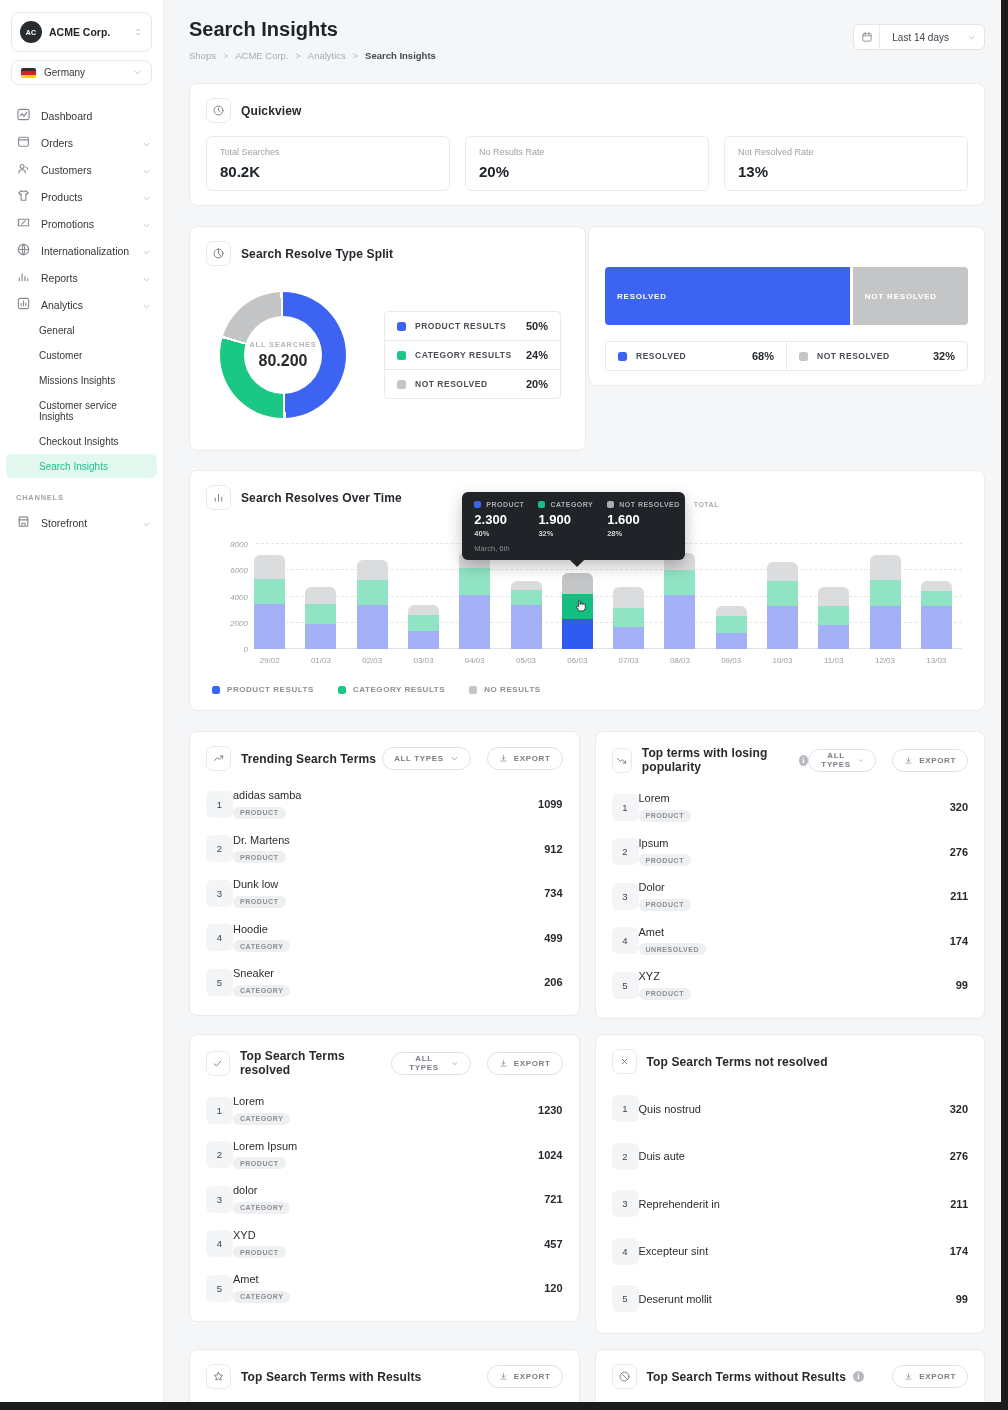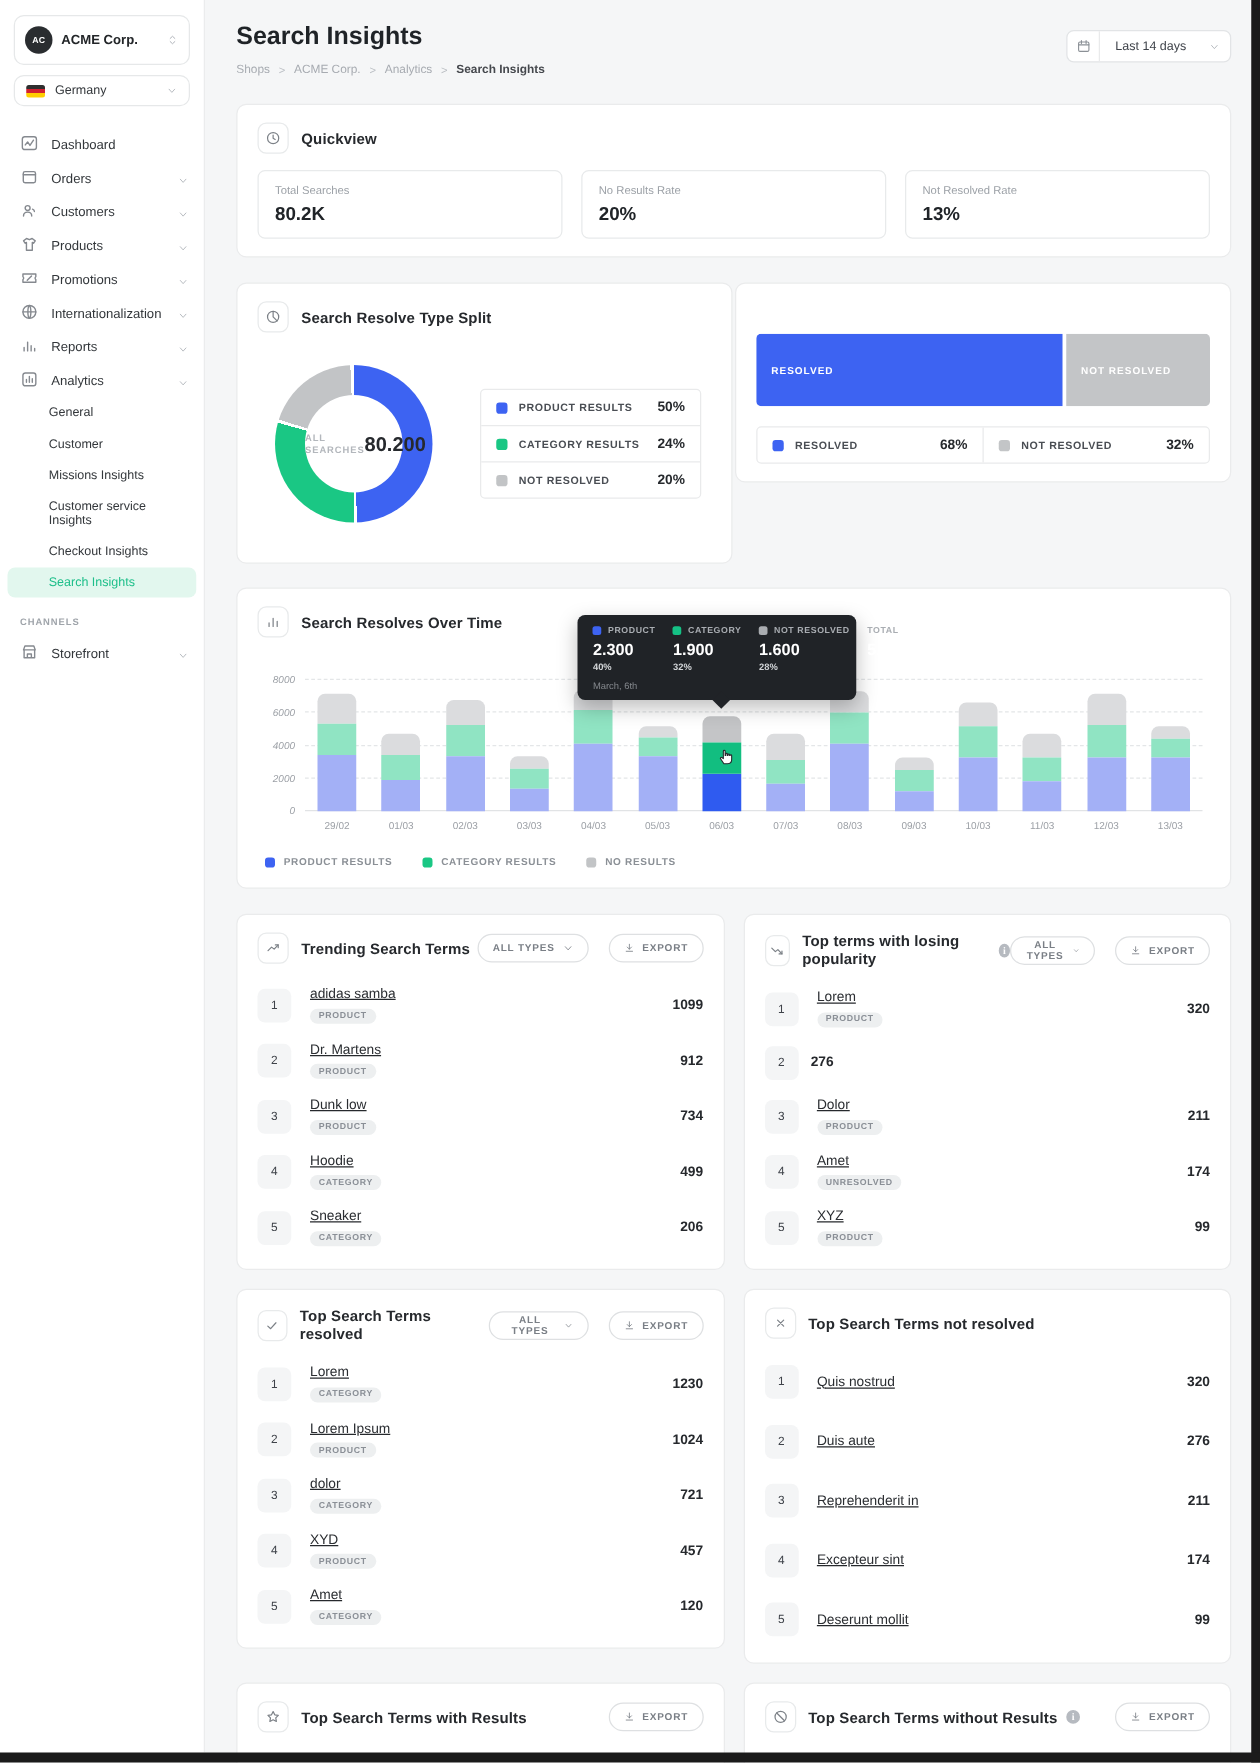--- a/index.html
+++ b/index.html
@@ -52,21 +52,21 @@
   .row2 { display:grid; grid-template-columns:1fr 1fr; gap:2px; align-items:start; }
 
   
   .quickview { margin-top:22px; }
   .stats { display:flex; gap:15px; margin-top:13px; }
   .stat { flex:1; border:1px solid #e8eaeb; border-radius:6px; padding:10px 13px; }
   .stat-label { font-size:9px; color:#9ca1a7; }
   .stat-value { font-size:15px; font-weight:bold; color:#202428; margin-top:6px; }
   .split-body { display:flex; align-items:center; padding:26px 8px 18px 14px; }
   .donut { width:126px; height:126px; border-radius:50%; position:relative; flex:none; }
-  .donut-hole { position:absolute; inset:24px; background:#fff; border-radius:50%; display:flex; align-items:center; }
+  .donut-hole { position:absolute; inset:24px; background:#fff; border-radius:50%; display:flex; flex-direction:column; align-items:center; justify-content:center; }
   .donut-label { font-size:7.5px; letter-spacing:.1em; color:#b3b7bc; font-weight:bold; }
   .donut-value { font-size:16px; font-weight:bold; color:#26292d; margin-top:3px; }
   .dlegend { flex:1; margin-left:38px; border:1px solid #e9eaeb; border-radius:4px; }
   .dlegend-row { display:flex; align-items:center; padding:8px 12px; border-top:1px solid #e9eaeb; }
   .dlegend-row:first-child { border-top:none; }
   .sq { width:9px; height:9px; border-radius:2.5px; flex:none; }
   .dlegend-label { font-size:8.5px; font-weight:bold; letter-spacing:.06em; color:#4a4e54; margin-left:9px; flex:1; }
   .dlegend-value { font-size:11px; font-weight:bold; color:#26292d; }
 
   
@@ -74,21 +74,21 @@
   .rseg { display:flex; align-items:center; padding-left:12px; font-size:8px; font-weight:bold; letter-spacing:.1em; color:#fff; }
   .rlegend { display:flex; border:1px solid #e9eaeb; border-radius:4px; margin-top:16px; }
   .rlegend-cell { flex:1; display:flex; align-items:center; padding:8px 12px; }
   .rlegend-cell + .rlegend-cell { border-left:1px solid #e9eaeb; }
   .rlegend-label { font-size:8.5px; font-weight:bold; letter-spacing:.06em; color:#4a4e54; margin-left:9px; flex:1; }
   .rlegend-value { font-size:11px; font-weight:bold; color:#26292d; }
 
   
   .overtime { margin-top:19px; position:relative; }
   .plot-wrap { position:relative; margin:34px 6px 0 38px; height:105px; }
-  .gridline { position:absolute; left:0; right:0; height:0; border-top:1px dashed #e4e6e8;font-style:italic; }
+  .gridline { position:absolute; left:12px; right:0; height:0; border-top:1px dashed #e4e6e8;font-style:italic; }
   .gridline.zero { border-top:1px solid #e1e3e5; }
   .ytick { position:absolute; right:calc(100% + 8px); transform:translateY(-50%); font-size:8px; color:#9ca0a6; white-space:nowrap; }
   .bars { position:absolute; left:0; right:0; top:0; bottom:0; display:flex; }
   .bar-slot { flex:1; display:flex; justify-content:center; align-items:flex-end; height:100%; }
   .bar { width:31px; display:flex; flex-direction:column; justify-content:flex-end; cursor:pointer; position:relative; }
   .seg { width:100%; }
   .seg.top { border-radius:6px 6px 0 0; }
   .xlabels { display:flex; margin:7px 6px 0 38px; }
   .xlabel { flex:1; text-align:center; font-size:8px; color:#9ca0a6; }
   .clegend { display:flex; gap:24px; margin:20px 0 2px 6px; }
@@ -112,21 +112,21 @@
   
   .term-grid { display:grid; grid-template-columns:1fr 1fr; gap:15px; align-items:start; margin-top:20px; }
   .term-card .card-head { margin-bottom:14px; }
   .head-actions { margin-left:auto; display:flex; gap:16px; }
   .btn { display:flex; align-items:center; gap:6px; border:1px solid #dee0e2; border-radius:14px; height:23px; padding:0 11px; background:#fff; font-size:8px; font-weight:bold; letter-spacing:.08em; color:#7a7f86; cursor:pointer; }
   .btn svg { width:9px; height:9px; }
   .trow { display:flex; align-items:center; padding:4px 0; margin-bottom:6.5px; }
   .trow:last-child { margin-bottom:0; }
   .trow.simple { padding:7px 0; }
   .rank { width:27px; height:27px; border-radius:6px; background:#f4f5f6; color:#3f434a; font-size:9.5px; font-weight:500; display:flex; align-items:center; justify-content:center; flex:none; }
-  .tbody { margin-left:15px; flex:1; min-width:0;text-decoration:underline; }
+  .tbody { flex:1; min-width:0; }
   .tname { font-size:11px; font-weight:500; color:#2a2d31; }
   .ttag { display:inline-block; margin-top:4px; background:#edeff0; border-radius:8px; padding:2.5px 7px; font-size:7px; font-weight:bold; letter-spacing:.08em; color:#8a8f96; }
   .tvalue { font-size:11px; font-weight:bold; color:#26292d; margin-left:10px; }
 </style>
 </head>
 <body>
 
 <aside class="sidebar">
   <div class="org-select">
     <span class="avatar">AC</span>
@@ -745,20 +745,24 @@
     <span class="rank">1</span>
     <span class="tbody">
       <div class="tname">Lorem</div>
       <span class="ttag">PRODUCT</span>
     </span>
     <span class="tvalue">320</span>
   </div>
 
   <div class="trow">
     <span class="rank">2</span>
+    <span class="tbody">
+      <div class="tname">Ipsum</div>
+      <span class="ttag">PRODUCT</span>
+    </span>
     <span class="tvalue">276</span>
   </div>
 
   <div class="trow">
     <span class="rank">3</span>
     <span class="tbody">
       <div class="tname">Dolor</div>
       <span class="ttag">PRODUCT</span>
     </span>
     <span class="tvalue">211</span>

